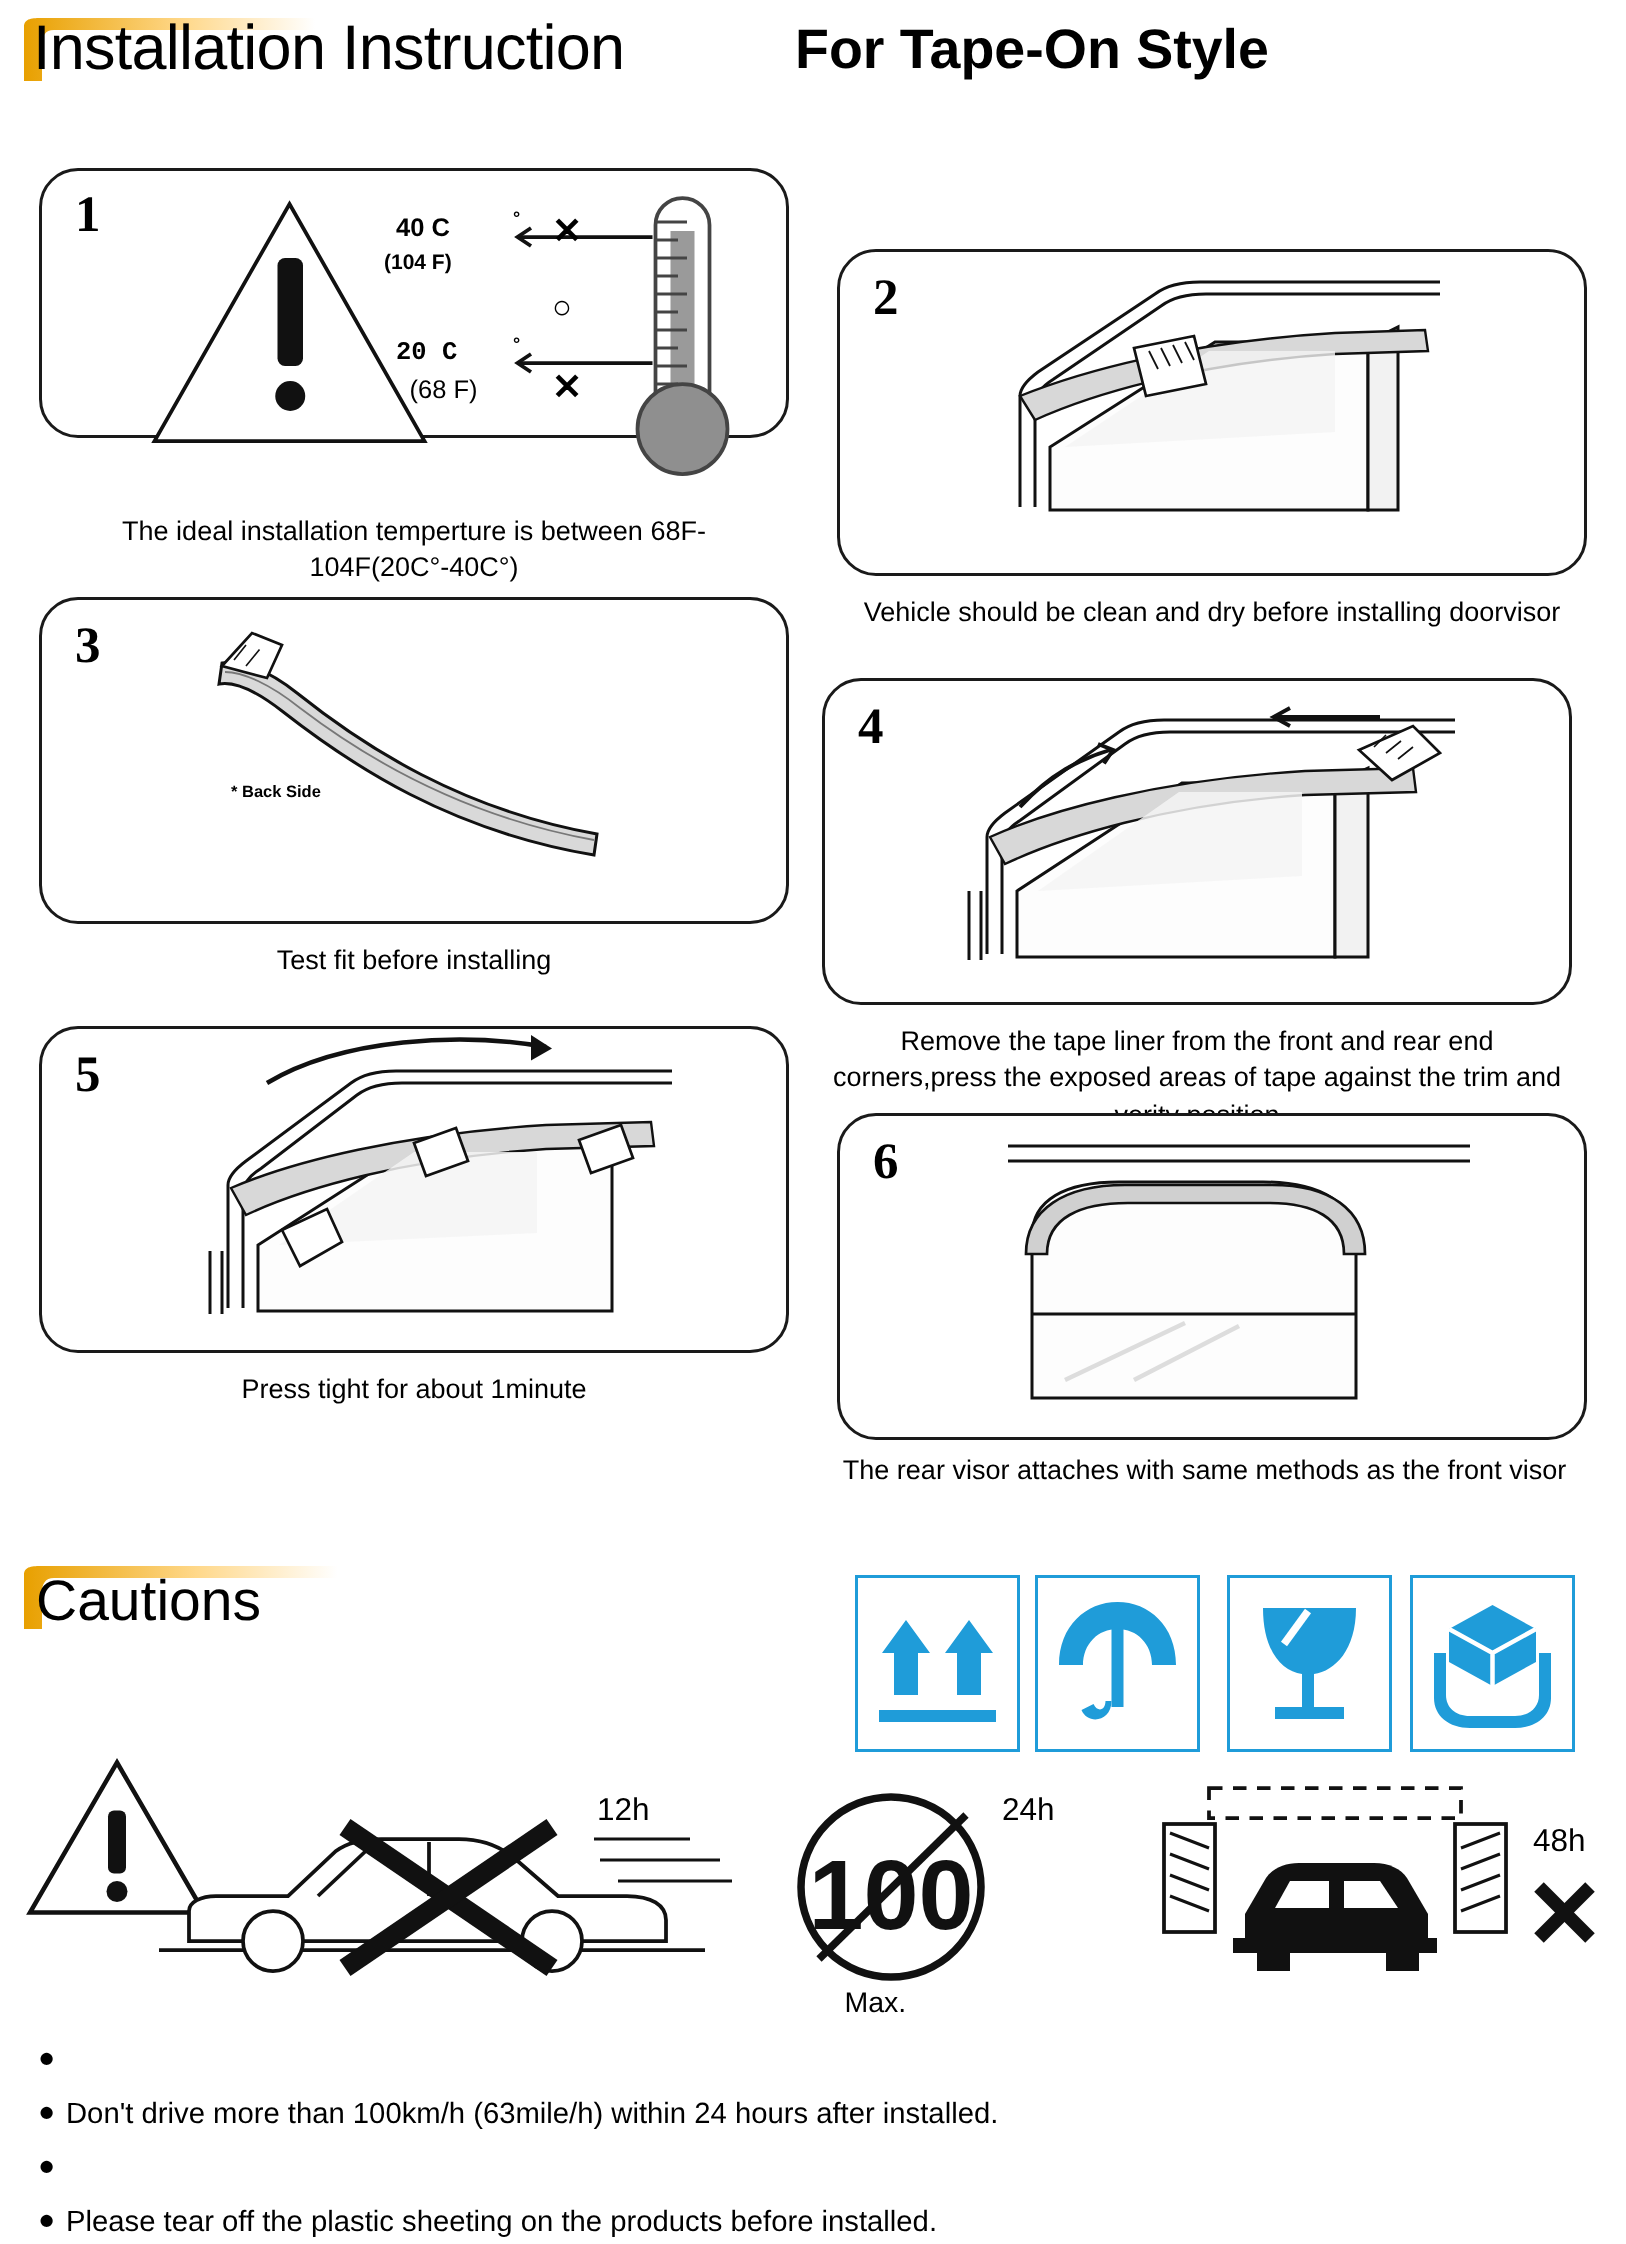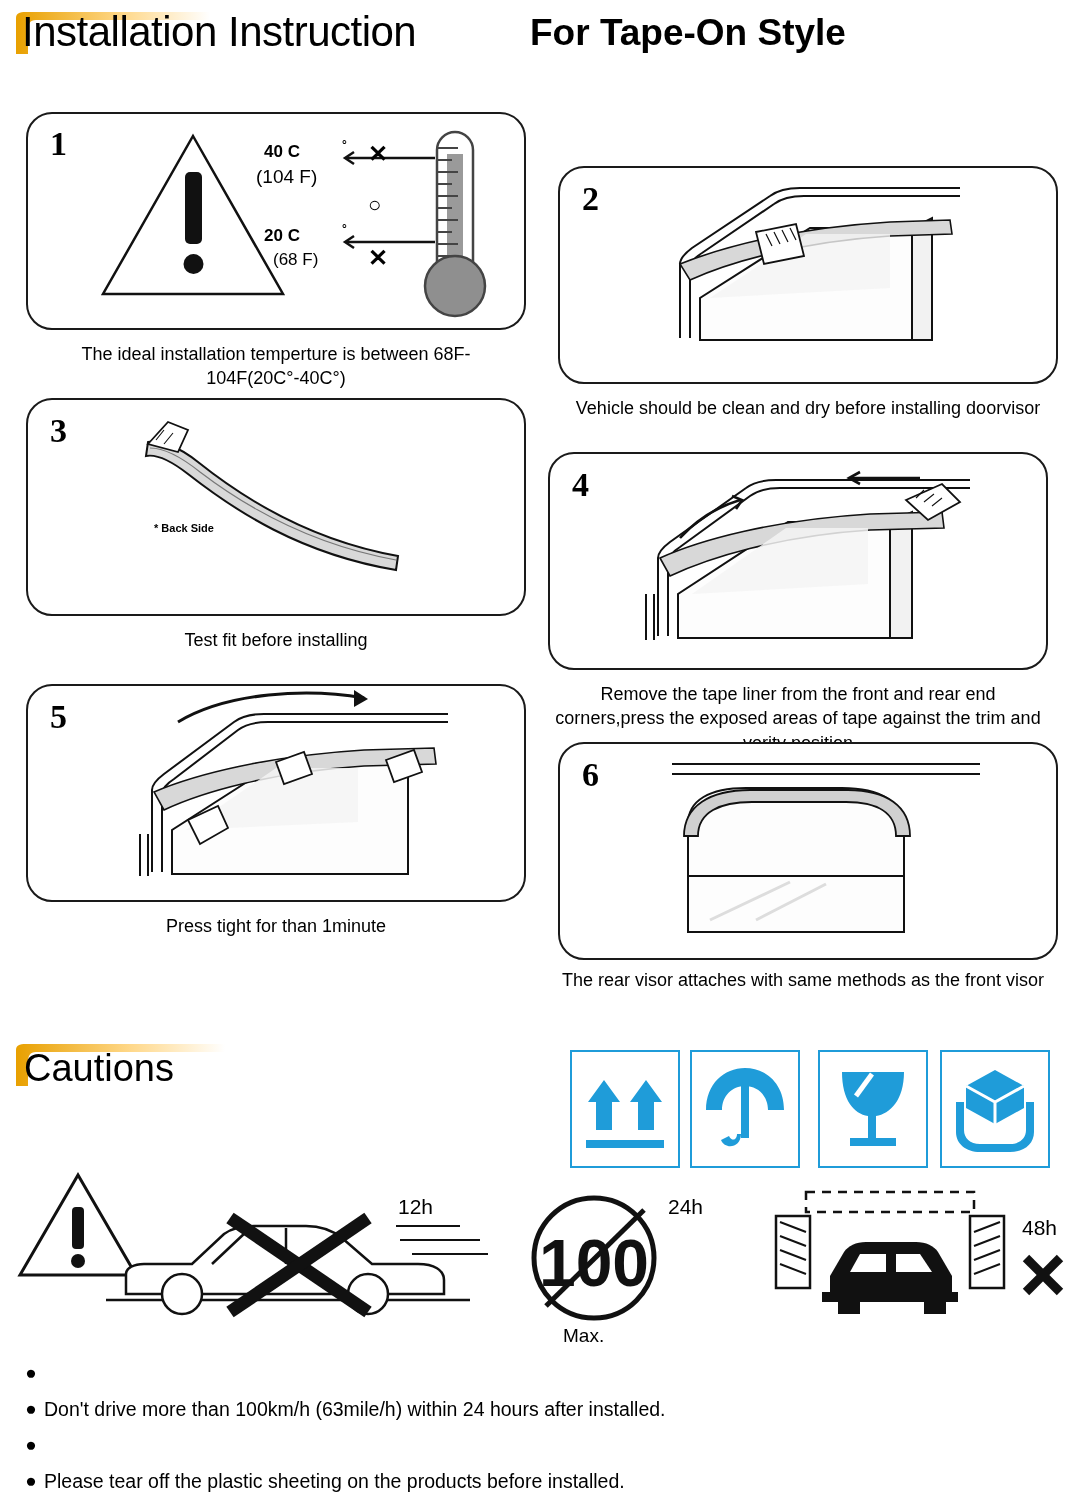--- a/index.html
+++ b/index.html
@@ -58,21 +58,21 @@
     font-family: "Liberation Serif", serif;
   }
   .cap {
     position: absolute;
     font-size: 18px;
     text-align: center;
     line-height: 1.35;
   }
 
   
-  #panel1 { left: 26px; top: 112px; width: 500px; height: 218px; }
+  #panel1 { left: 26px; top: 112px; width: 500px; height: 180px; }
   #panel1-num { left: 50px; top: 125px; }
   #cap1 { left: 26px; top: 342px; width: 500px; }
 
   
   #panel2 { left: 558px; top: 166px; width: 500px; height: 218px; }
   #panel2-num { left: 582px; top: 180px; }
   #cap2 { left: 558px; top: 396px; width: 500px; }
 
   
   #panel3 { left: 26px; top: 398px; width: 500px; height: 218px; }
@@ -205,22 +205,22 @@
 
     <g stroke="#111" stroke-width="2.5" fill="none">
       <line x1="407" y1="44" x2="318" y2="44"></line>
       <polyline points="326,38 317,44 326,50" fill="none"></polyline>
       <line x1="407" y1="128" x2="318" y2="128"></line>
       <polyline points="326,122 317,128 326,134" fill="none"></polyline>
     </g>
   </svg>
   <div style="position:absolute;left:236px;top:28px;font-size:17px;font-weight:bold;">40 C</div>
   <div style="position:absolute;left:314px;top:24px;font-size:12px;font-weight:bold;">°</div>
-  <div style="position:absolute;left:228px;top:52px;font-size:19px;font-weight:normal;">(104 F)</div>
-  <div style="position:absolute;left:236px;top:112px;font-size:17px;font-weight:bold;">20 C</div>
+  <div style="position:absolute;left:228px;top:52px;font-size:14px;font-weight:bold;">(104 F)</div>
+  <div style="position:absolute;left:236px;top:112px;font-size:17px;font-weight:bold;font-family:Liberation Mono, monospace;">20 C</div>
   <div style="position:absolute;left:314px;top:108px;font-size:12px;font-weight:bold;">°</div>
   <div style="position:absolute;left:228px;top:136px;font-size:17px;font-weight:normal;margin-left:17px;">(68  F)</div>
   <div style="position:absolute;left:340px;top:26px;font-size:24px;font-weight:bold;">✕</div>
   <div style="position:absolute;left:340px;top:78px;font-size:22px;">○</div>
   <div style="position:absolute;left:340px;top:130px;font-size:24px;font-weight:bold;">✕</div>
 </div>
 <div class="step-num" id="panel1-num">1</div>
 <div class="cap" id="cap1">The ideal installation temperture is between 68F-104F(20C°-40C°)</div>
 
 <div class="panel" id="panel2">
@@ -305,21 +305,21 @@
     </g>
 
     <g fill="#ffffff" stroke="#111" stroke-width="1.8">
       <path d="M160,134 L190,120 L200,142 L172,158 Z"></path>
       <path d="M248,76 L276,66 L284,88 L256,98 Z"></path>
       <path d="M358,74 L386,64 L394,86 L366,96 Z"></path>
     </g>
   </svg>
 </div>
 <div class="step-num" id="panel5-num">5</div>
-<div class="cap" id="cap5">Press tight for than 1minute</div>
+<div class="cap" id="cap5">Press tight for about 1minute</div>
 
 <div class="panel" id="panel6">
   <svg width="496" height="214" viewBox="0 0 496 214">
     <g fill="none" stroke="#111" stroke-width="2">
       <line x1="112" y1="20" x2="420" y2="20"></line>
       <line x1="112" y1="30" x2="420" y2="30"></line>
       <path d="M128,188 L128,80 C128,56 150,44 186,44 L282,44 C320,44 344,58 344,84 L344,188 Z" fill="#fdfdfd"></path>
       <line x1="128" y1="132" x2="344" y2="132"></line>
     </g>
     <path d="M124,92 C124,62 150,46 190,46 L288,46 C326,46 350,62 350,92 L336,92 C336,68 316,58 286,58 L192,58 C160,58 138,68 138,92 Z" fill="#d0d0d0" stroke="#111" stroke-width="1.8"></path>

